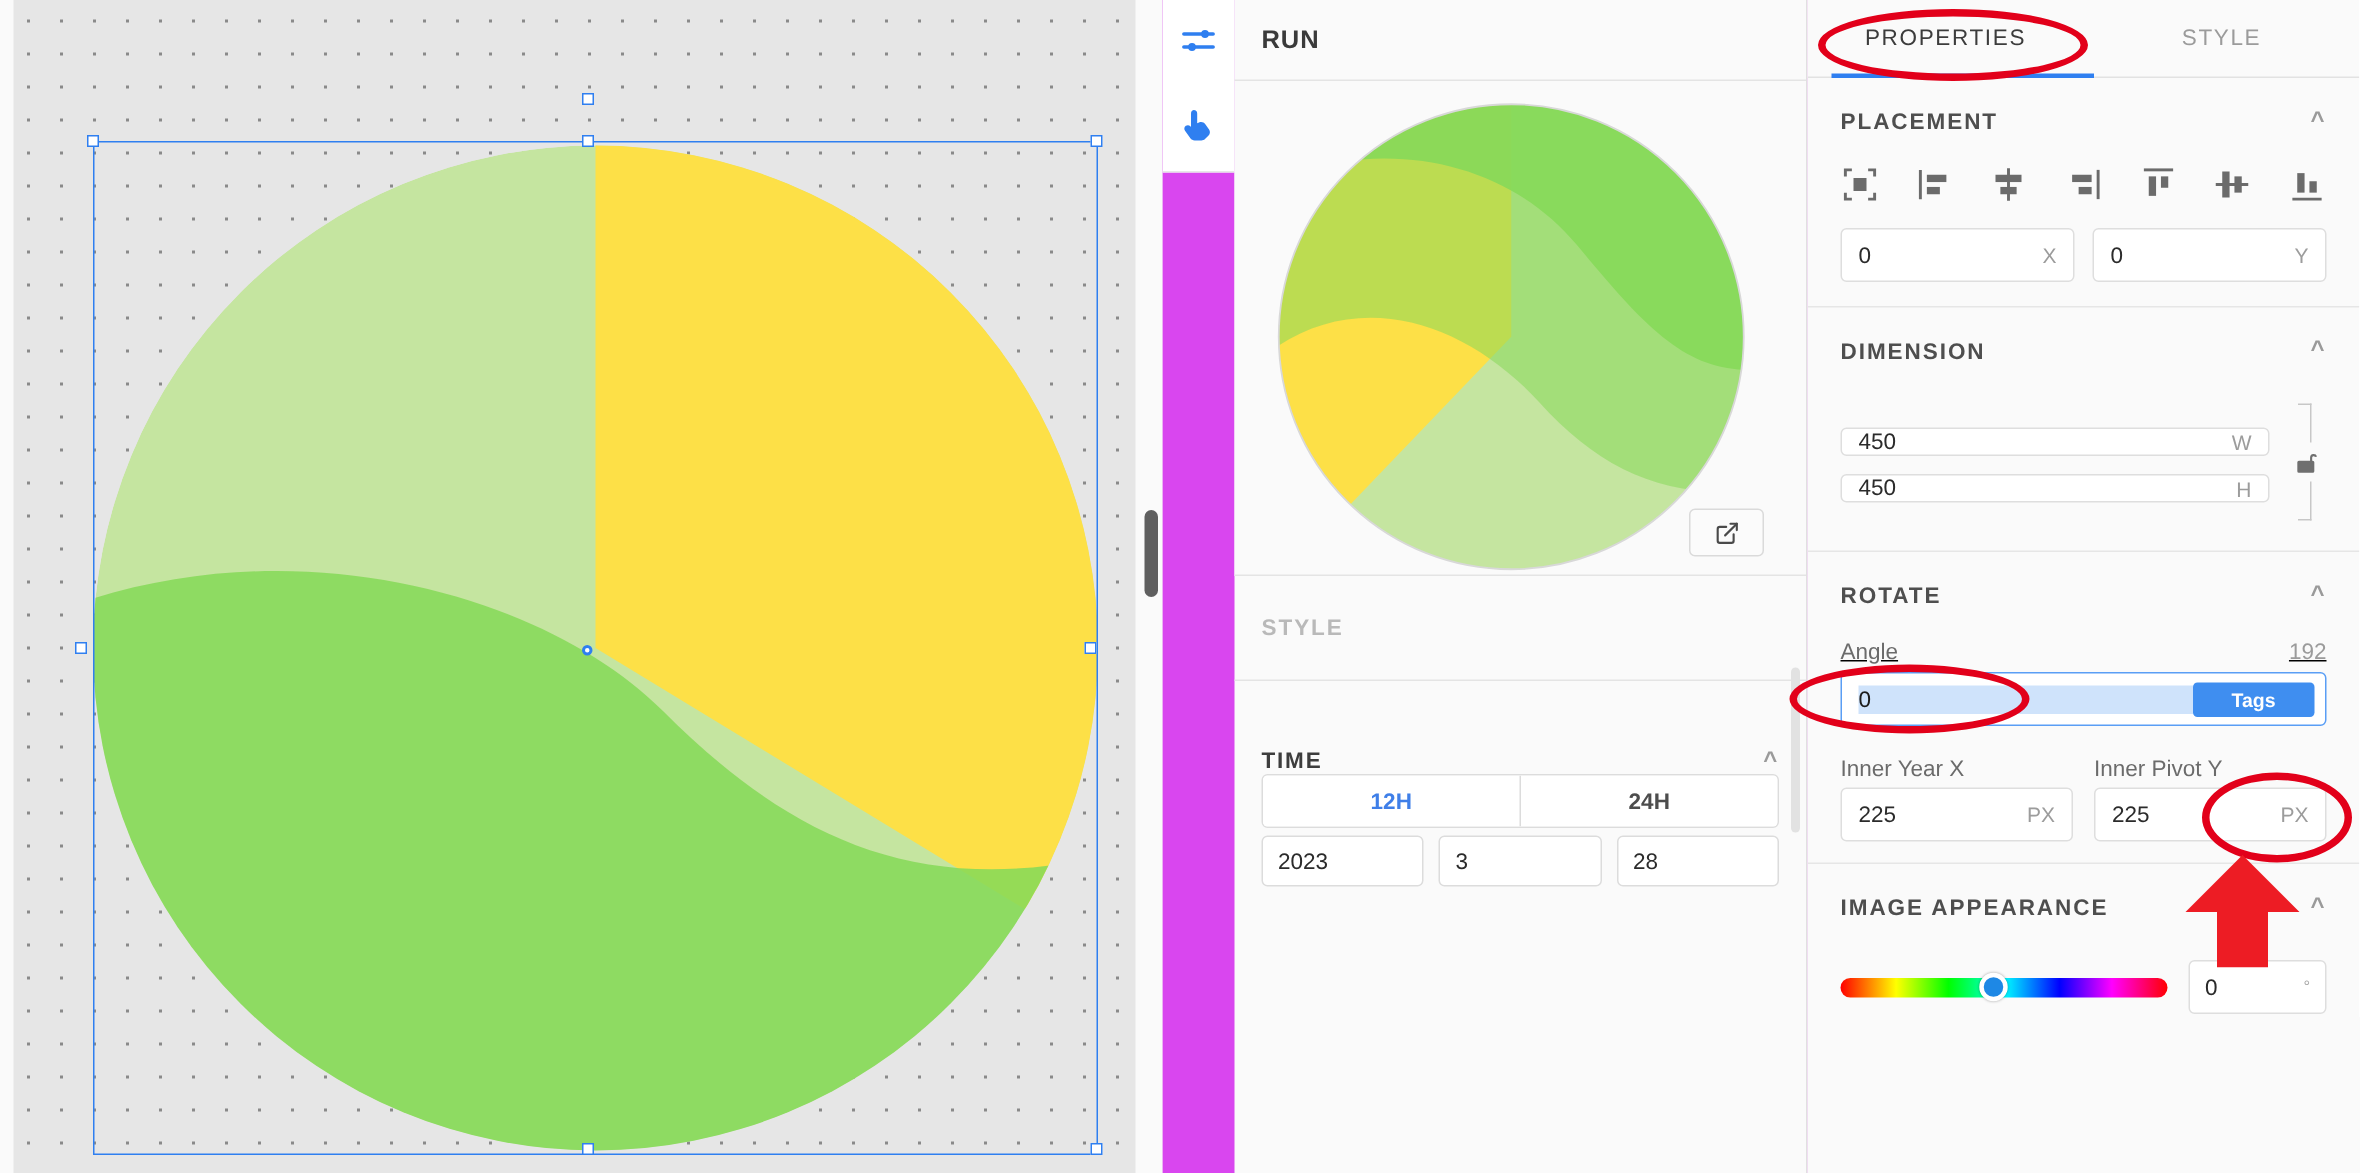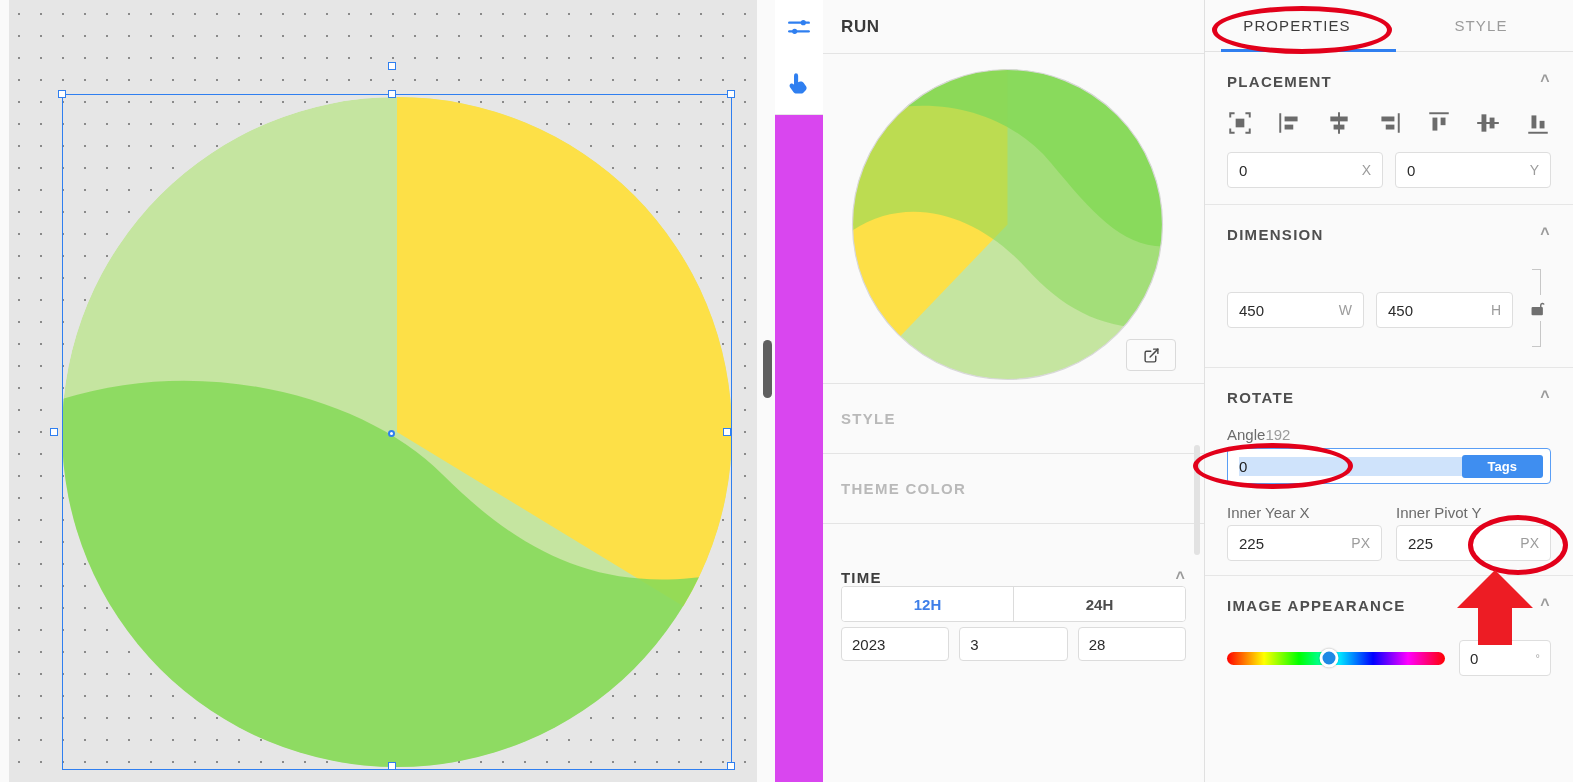--- a/index.html
+++ b/index.html
@@ -226,34 +226,34 @@
   }
   .field input {
     border: none; outline: none; background: transparent;
     font-size: 15px; color: #2b2b2b; width: 100%;
     font-family: "Liberation Sans", sans-serif;
   }
   .field .unit {
     font-size: 14px; color: #9c9c9c; padding-left: 6px; white-space: nowrap;
   }
   .dim-wrap { display: flex; align-items: center; gap: 8px; padding-bottom: 14px; }
-  .dim-fields { flex: 1; display: flex; flex-direction: row; gap: 12px; padding-top: 4px; }
+  .dim-fields { flex: 1; display: flex; flex-direction: column; gap: 12px; padding-top: 4px; }
   .lock-col {
     width: 30px; display: flex; flex-direction: column; align-items: center;
     color: #6f6f6f; position: relative; height: 90px; justify-content: center;
   }
   .brk { position: absolute; right: 10px; width: 9px; border-right: 1.5px solid #c7c7c7; }
   .brk.top { top: 6px; height: 26px; border-top: 1.5px solid #c7c7c7; }
   .brk.bot { bottom: 6px; height: 26px; border-bottom: 1.5px solid #c7c7c7; }
   .lock-ic { width: 17px; height: 17px; }
   .lock-ic svg { width: 100%; height: 100%; display: block; }
 
   .sublabel { font-size: 15px; color: #6b6b6b; }
   .angle-block { padding-bottom: 14px; }
-  .angle-head { display: flex; align-items: flex-end; }
+  .angle-head { display: flex; justify-content: space-between; align-items: flex-end; text-decoration: underline; }
   .angle-ghost { font-size: 15px; color: #9b9b9b; }
   .angle-field {
     position: relative;
     margin-top: 5px;
     height: 36px; border: 1.5px solid #5a9ef5; border-radius: 4px;
     background: #fff; display: flex; align-items: center; padding: 0 7px 0 11px;
   }
   .angle-field input {
     border: none; outline: none; background: #cfe3fb;
     font-size: 15px; color: #1c1c1c; width: 100%;
@@ -393,23 +393,20 @@
             <path d="M18 13v6a2 2 0 0 1-2 2H5a2 2 0 0 1-2-2V8a2 2 0 0 1 2-2h6"></path>
             <polyline points="15 3 21 3 21 9"></polyline>
             <line x1="10" y1="14" x2="21" y2="3"></line>
           </svg>
         </div>
       </div>
 
       <div class="sec-row">
         <span>STYLE</span>
       </div>
-      <div class="sec-row">
-        <span>THEME COLOR</span>
-      </div>
 
       <div class="time-sec">
         <div class="time-head">
           <span>TIME</span>
           <span class="chev">^</span>
         </div>
         <div class="seg-group">
           <div class="seg active">12H</div>
           <div class="seg">24H</div>
         </div>

